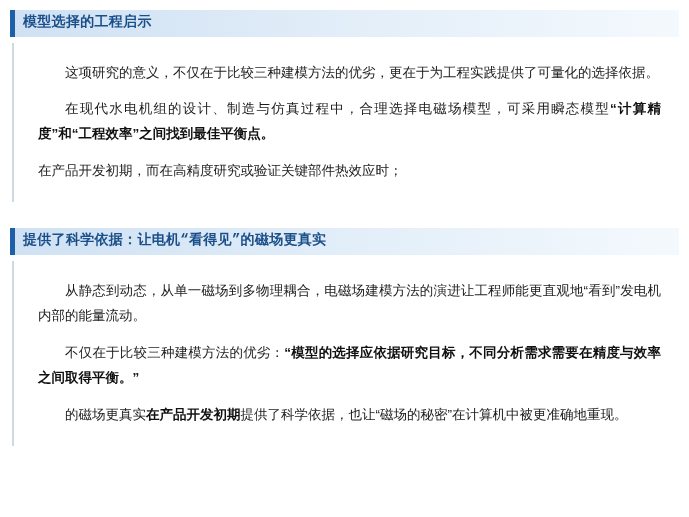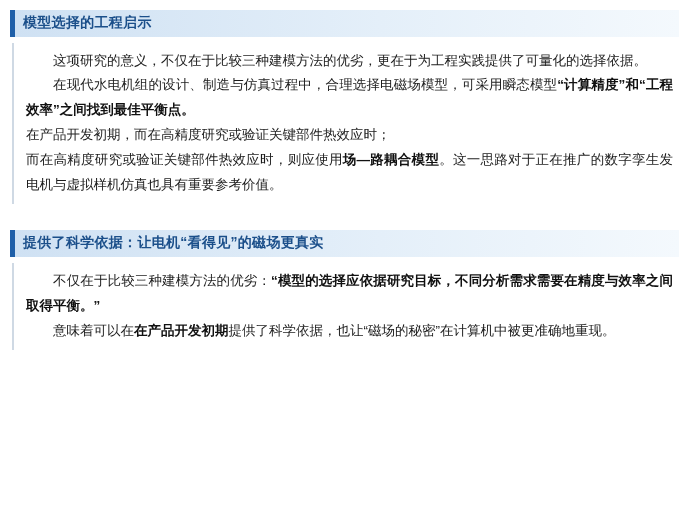--- a/index.html
+++ b/index.html
@@ -20,20 +20,21 @@
     height: 517px;
     box-sizing: border-box;
     padding: 10px 10px 0 10px;
   }
 
   
   .section-head {
     display: flex;
     align-items: stretch;
     margin: 0 0 6px 0;
+    font-family: Liberation Mono, monospace;
   }
   .section-head .accent {
     width: 5px;
     background: #1f5fa8;
     flex: 0 0 5px;
   }
   .section-head .head-body {
     flex: 1 1 auto;
     background: #dce9f6;
     background: linear-gradient(to right, #cfe1f3 0%, #e4eff9 55%, #f4f9fd 100%);
@@ -48,21 +49,21 @@
   
   .body-block {
     border-left: 2px solid #cfd9e4;
     padding: 6px 6px 6px 12px;
     margin-left: 2px;
   }
   .para {
     font-size: 13.5px;
     line-height: 1.85;
     color: #1c1c1c;
-    margin: 0;
+    margin: 12px;
     text-align: justify;
     text-justify: inter-ideograph;
   }
   .para.indent {
     text-indent: 2em;
   }
   .para b {
     font-weight: bold;
     color: #111111;
   }
@@ -75,30 +76,30 @@
 
   <div>
     <div class="section-head">
       <div class="accent" style="background: rgb(31, 95, 168);"></div>
       <div class="head-body">模型选择的工程启示</div>
     </div>
     <div class="body-block">
       <p class="para indent"><span>这项研究的意义，不仅在于比较三种建模方法的优劣，更在于为工程实践提供了可量化的选择依据。</span></p>
       <p class="para indent"><span>在现代水电机组的设计、制造与仿真过程中，合理选择电磁场模型，可采用瞬态模型</span><b>“计算精度”和“工程效率”之间找到最佳平衡点。</b></p>
       <p class="para"><span>在产品开发初期，而在高精度研究或验证关键部件热效应时；</span></p>
-      <p class="para"><span>而在高精度研究或验证关键部件热效应时，则应使用</span><b>场—路耦合模型</b><span>。这一思路对于正在推广的数字孪生发电机与虚拟样机仿真也具有重要参考价值。</span></p>
     </div>
   </div>
 
   <div class="spacer-lg"></div>
 
   <div>
     <div class="section-head">
       <div class="accent" style="background: rgb(31, 95, 168);"></div>
       <div class="head-body">提供了科学依据：让电机“看得见”的磁场更真实</div>
     </div>
     <div class="body-block">
+      <p class="para indent"><span>从静态到动态，从单一磁场到多物理耦合，电磁场建模方法的演进让工程师能更直观地“看到”发电机内部的能量流动。</span></p>
       <p class="para indent"><span>不仅在于比较三种建模方法的优劣：</span><b>“模型的选择应依据研究目标，不同分析需求需要在精度与效率之间取得平衡。”</b></p>
-      <p class="para indent"><span>意味着可以在</span><b>在产品开发初期</b><span>提供了科学依据，也让“磁场的秘密”在计算机中被更准确地重现。</span></p>
+      <p class="para indent"><span>的磁场更真实</span><b>在产品开发初期</b><span>提供了科学依据，也让“磁场的秘密”在计算机中被更准确地重现。</span></p>
     </div>
   </div>
 
 </div>
 
 </body></html>

